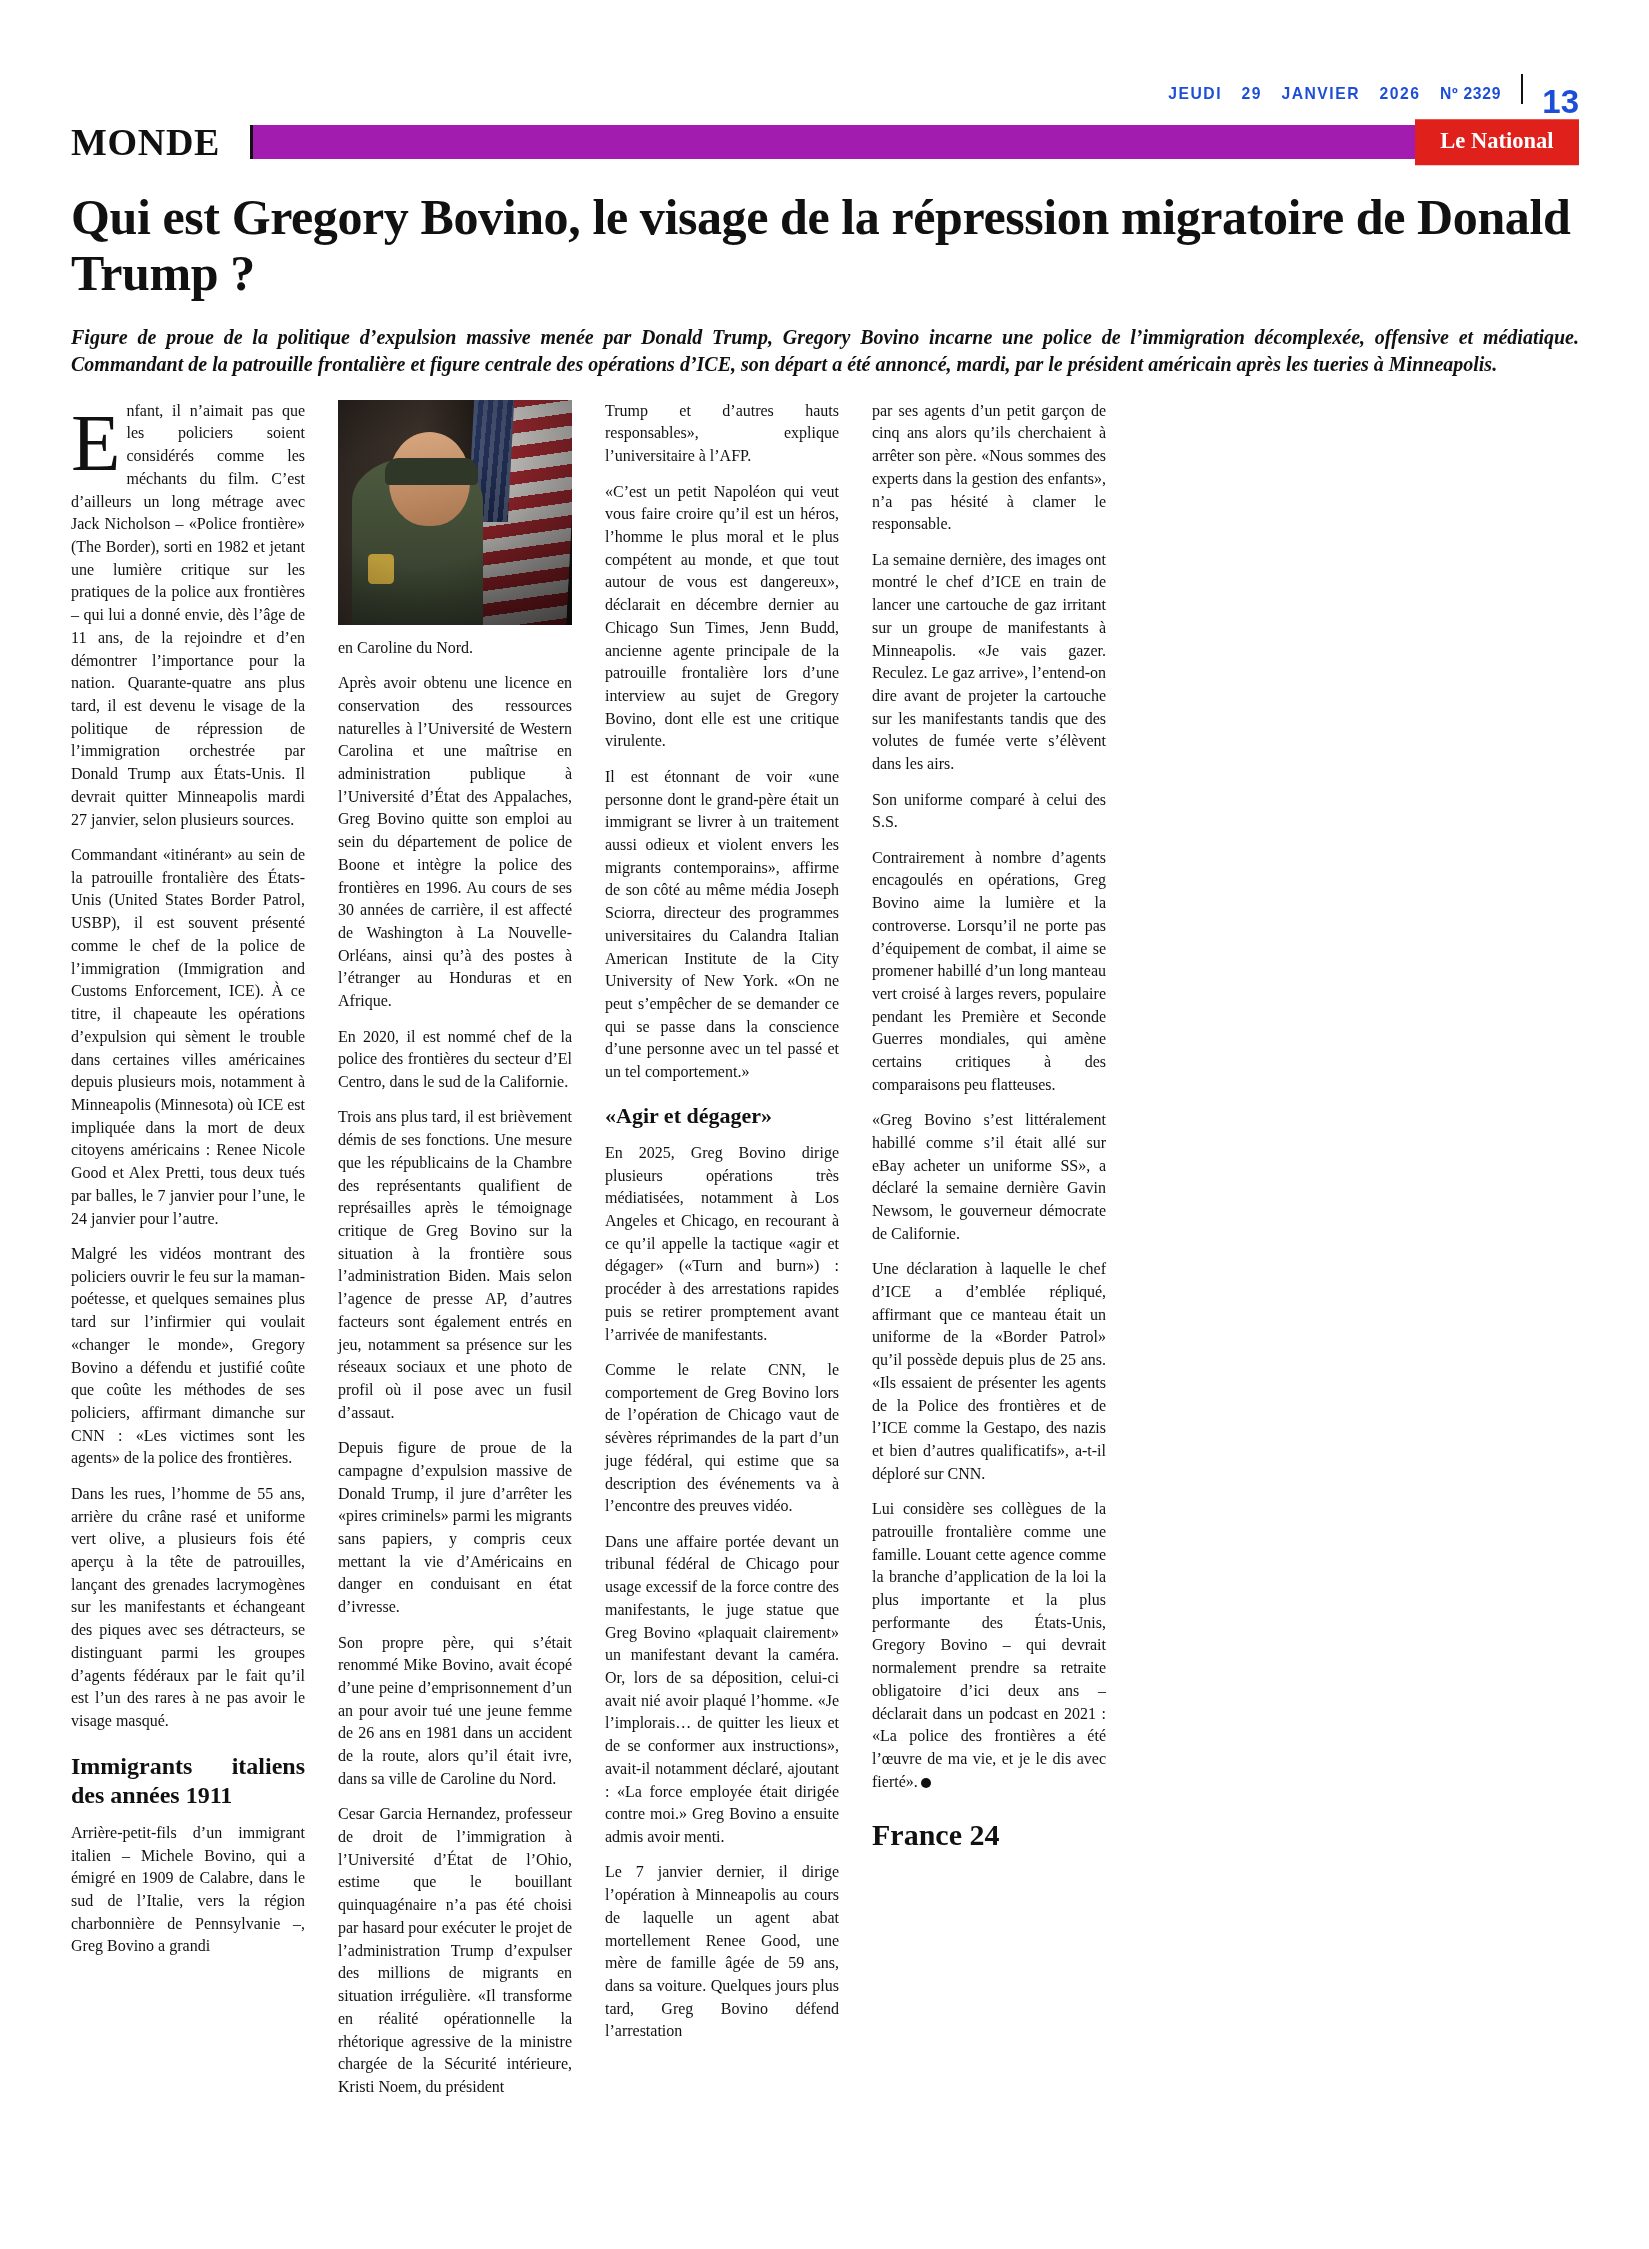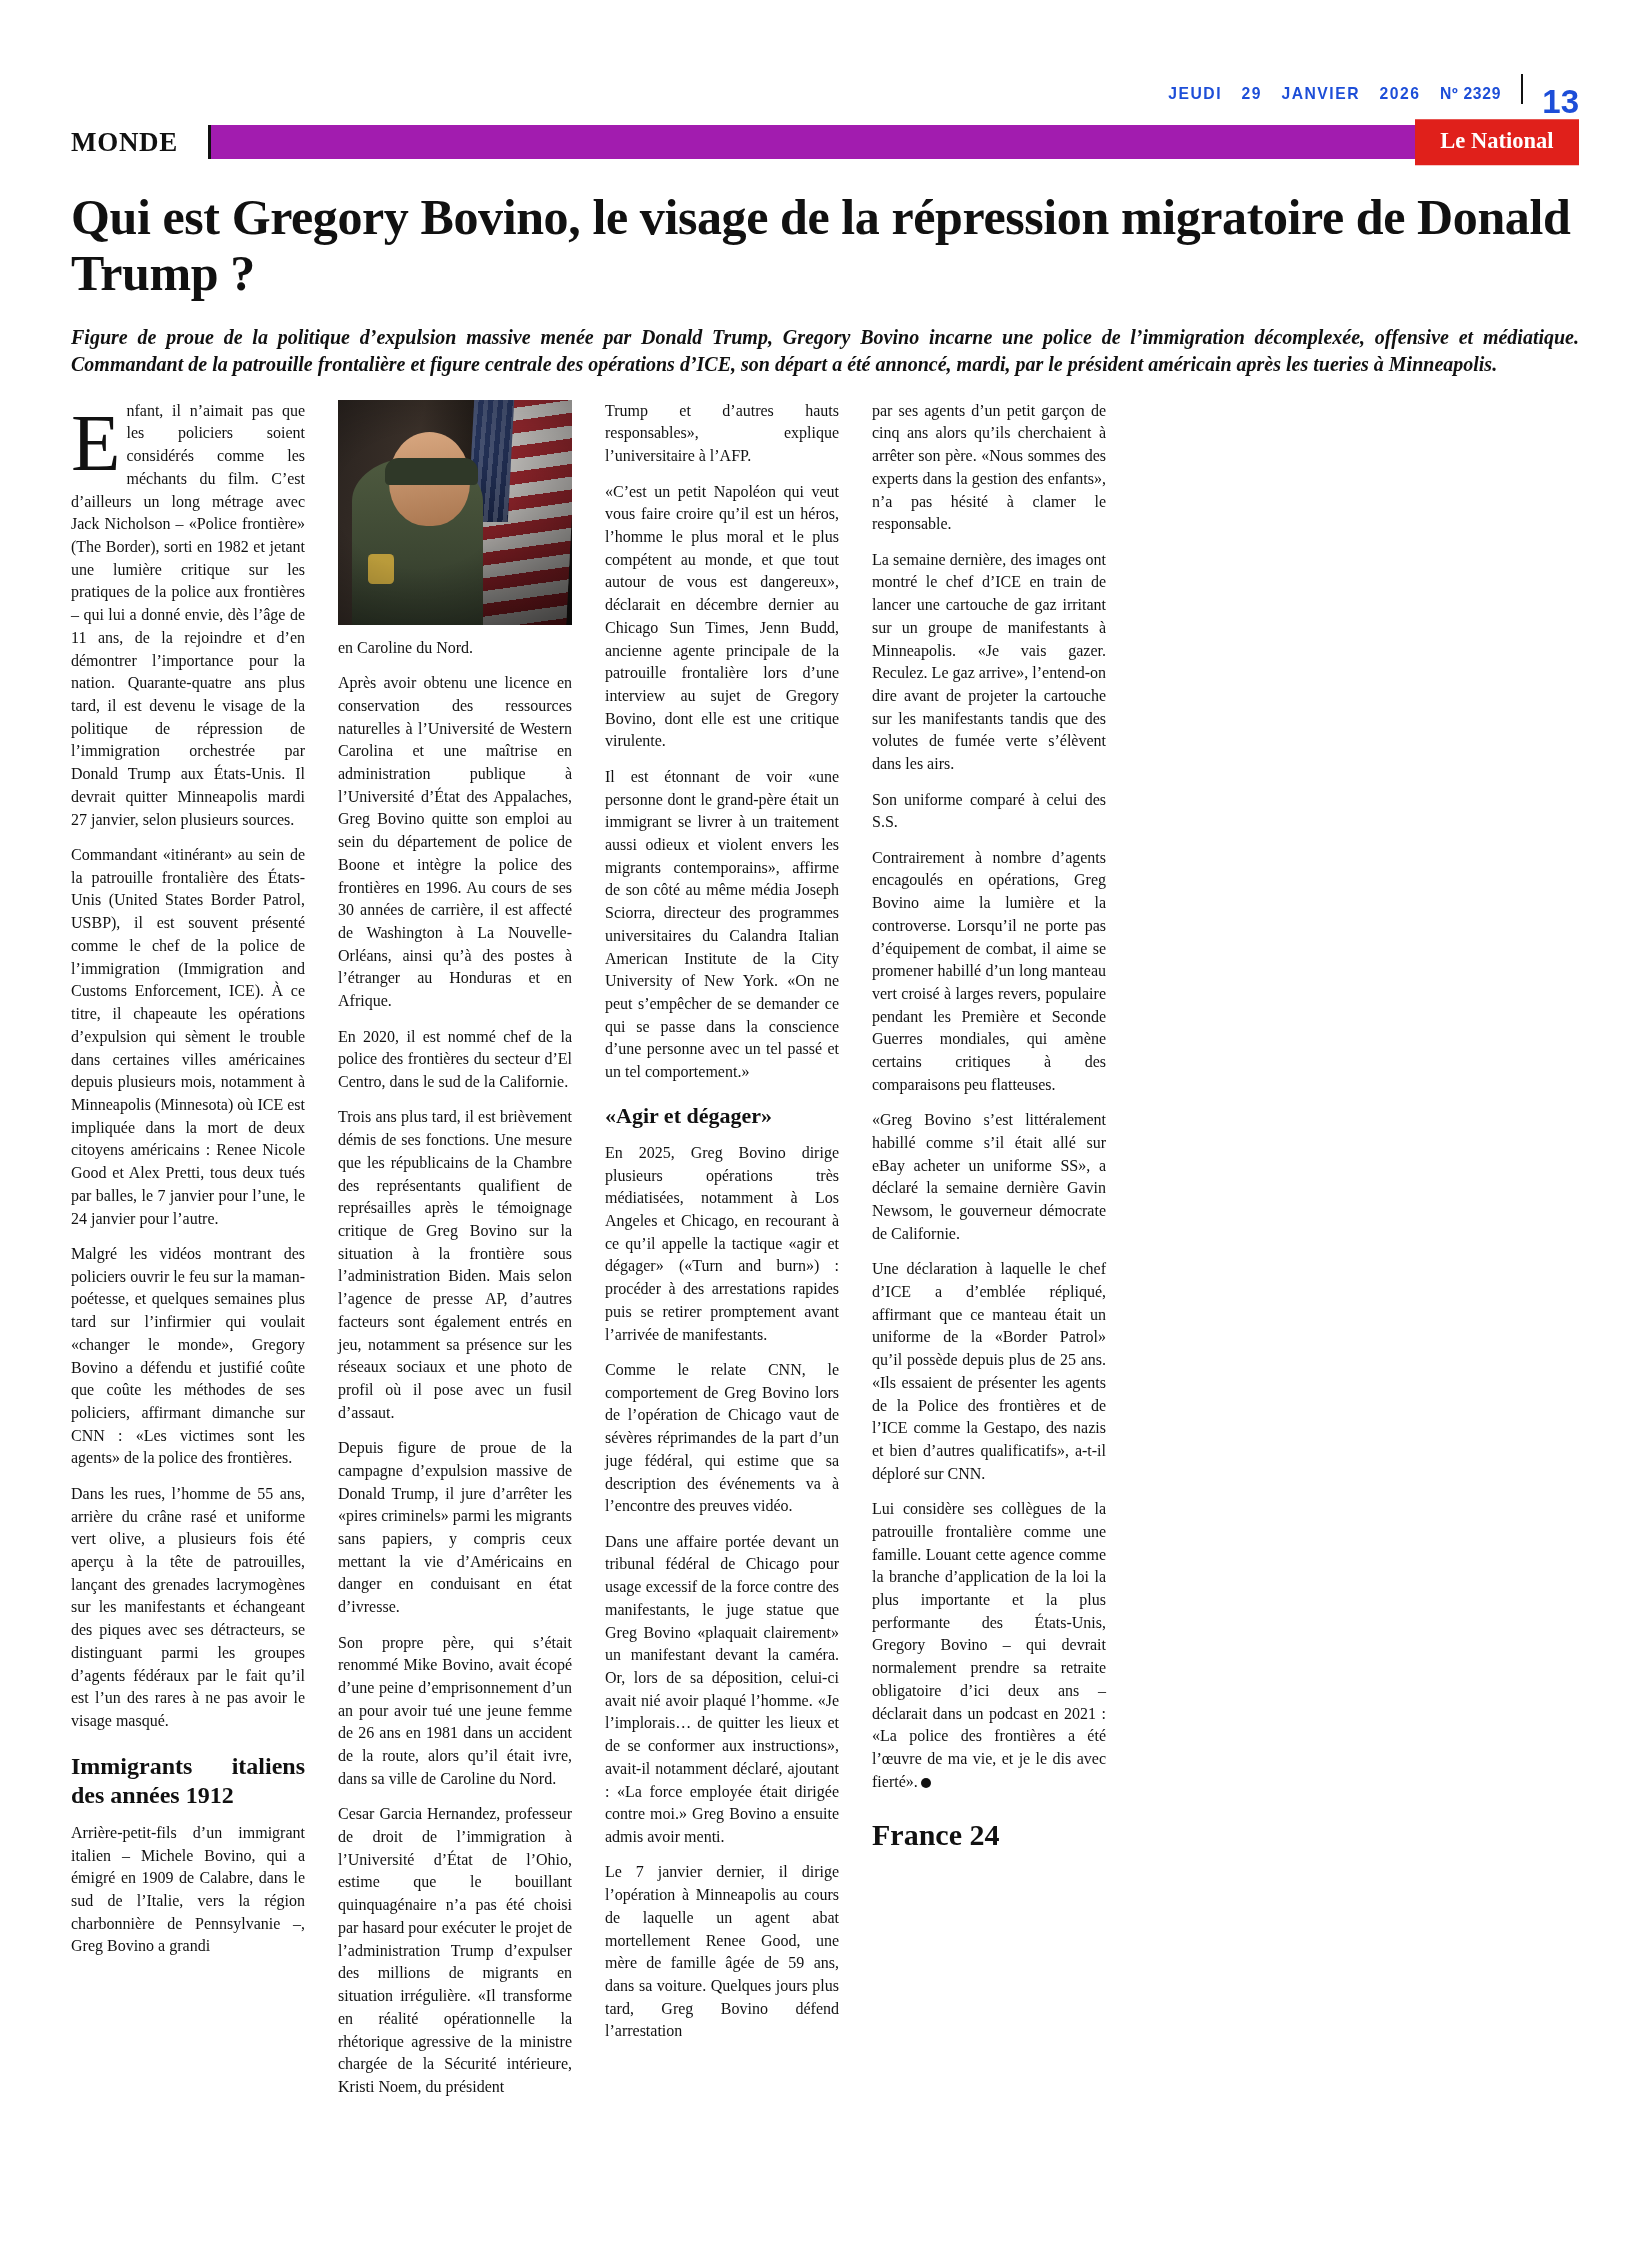--- a/index.html
+++ b/index.html
@@ -55,21 +55,21 @@
   }
 
   .section-bar {
     margin-top: 13.5px;
     display: flex;
     align-items: stretch;
     height: 43px;
   }
   .section-name {
     font-family: "Liberation Serif", serif;
-    font-size: 27px;
+    font-size: 38px;
     font-weight: bold;
     letter-spacing: 0.7px;
     line-height: 43px;
     padding-right: 30px;
     white-space: nowrap;
   }
   .section-tick {
     width: 3px;
     background: #111;
     height: 34px;
@@ -276,21 +276,21 @@
   <h1 class="headline">Qui est Gregory Bovino, le visage de la répression migratoire de Donald Trump ?</h1>
   <p class="standfirst">Figure de proue de la politique d’expulsion massive menée par Donald Trump, Gregory Bovino incarne une police de l’immigration décomplexée, offensive et médiatique. Commandant de la patrouille frontalière et figure centrale des opérations d’ICE, son départ a été annoncé, mardi, par le président américain après les tueries à Minneapolis.</p>
 
   <div class="columns">
 
     <div class="col">
       <p class="dropcap-p">Enfant, il n’aimait pas que les policiers soient considérés comme les méchants du film. C’est d’ailleurs un long métrage avec Jack Nicholson – «Police frontière» (The Border), sorti en 1982 et jetant une lumière critique sur les pratiques de la police aux frontières – qui lui a donné envie, dès l’âge de 11 ans, de la rejoindre et d’en démontrer l’importance pour la nation. Quarante-quatre ans plus tard, il est devenu le visage de la politique de répression de l’immigration orchestrée par Donald Trump aux États-Unis. Il devrait quitter Minneapolis mardi 27 janvier, selon plusieurs sources.</p>
       <p>Commandant «itinérant» au sein de la patrouille frontalière des États-Unis (United States Border Patrol, USBP), il est souvent présenté comme le chef de la police de l’immigration (Immigration and Customs Enforcement, ICE). À ce titre, il chapeaute les opérations d’expulsion qui sèment le trouble dans certaines villes américaines depuis plusieurs mois, notamment à Minneapolis (Minnesota) où ICE est impliquée dans la mort de deux citoyens américains : Renee Nicole Good et Alex Pretti, tous deux tués par balles, le 7 janvier pour l’une, le 24 janvier pour l’autre.</p>
       <p>Malgré les vidéos montrant des policiers ouvrir le feu sur la maman-poétesse, et quelques semaines plus tard sur l’infirmier qui voulait «changer le monde», Gregory Bovino a défendu et justifié coûte que coûte les méthodes de ses policiers, affirmant dimanche sur CNN : «Les victimes sont les agents» de la police des frontières.</p>
       <p>Dans les rues, l’homme de 55 ans, arrière du crâne rasé et uniforme vert olive, a plusieurs fois été aperçu à la tête de patrouilles, lançant des grenades lacrymogènes sur les manifestants et échangeant des piques avec ses détracteurs, se distinguant parmi les groupes d’agents fédéraux par le fait qu’il est l’un des rares à ne pas avoir le visage masqué.</p>
-      <h2 class="subhead">Immigrants italiens des années 1912</h2>
+      <h2 class="subhead">Immigrants italiens des années 1911</h2>
       <p>Arrière-petit-fils d’un immigrant italien – Michele Bovino, qui a émigré en 1909 de Calabre, dans le sud de l’Italie, vers la région charbonnière de Pennsylvanie –, Greg Bovino a grandi</p>
     </div>
 
     <div class="col">
       <div class="photo">
         <div class="bg-dark"></div>
         <div class="flag"></div>
         <div class="canton"></div>
         <div class="figure"></div>
         <div class="head"></div>

